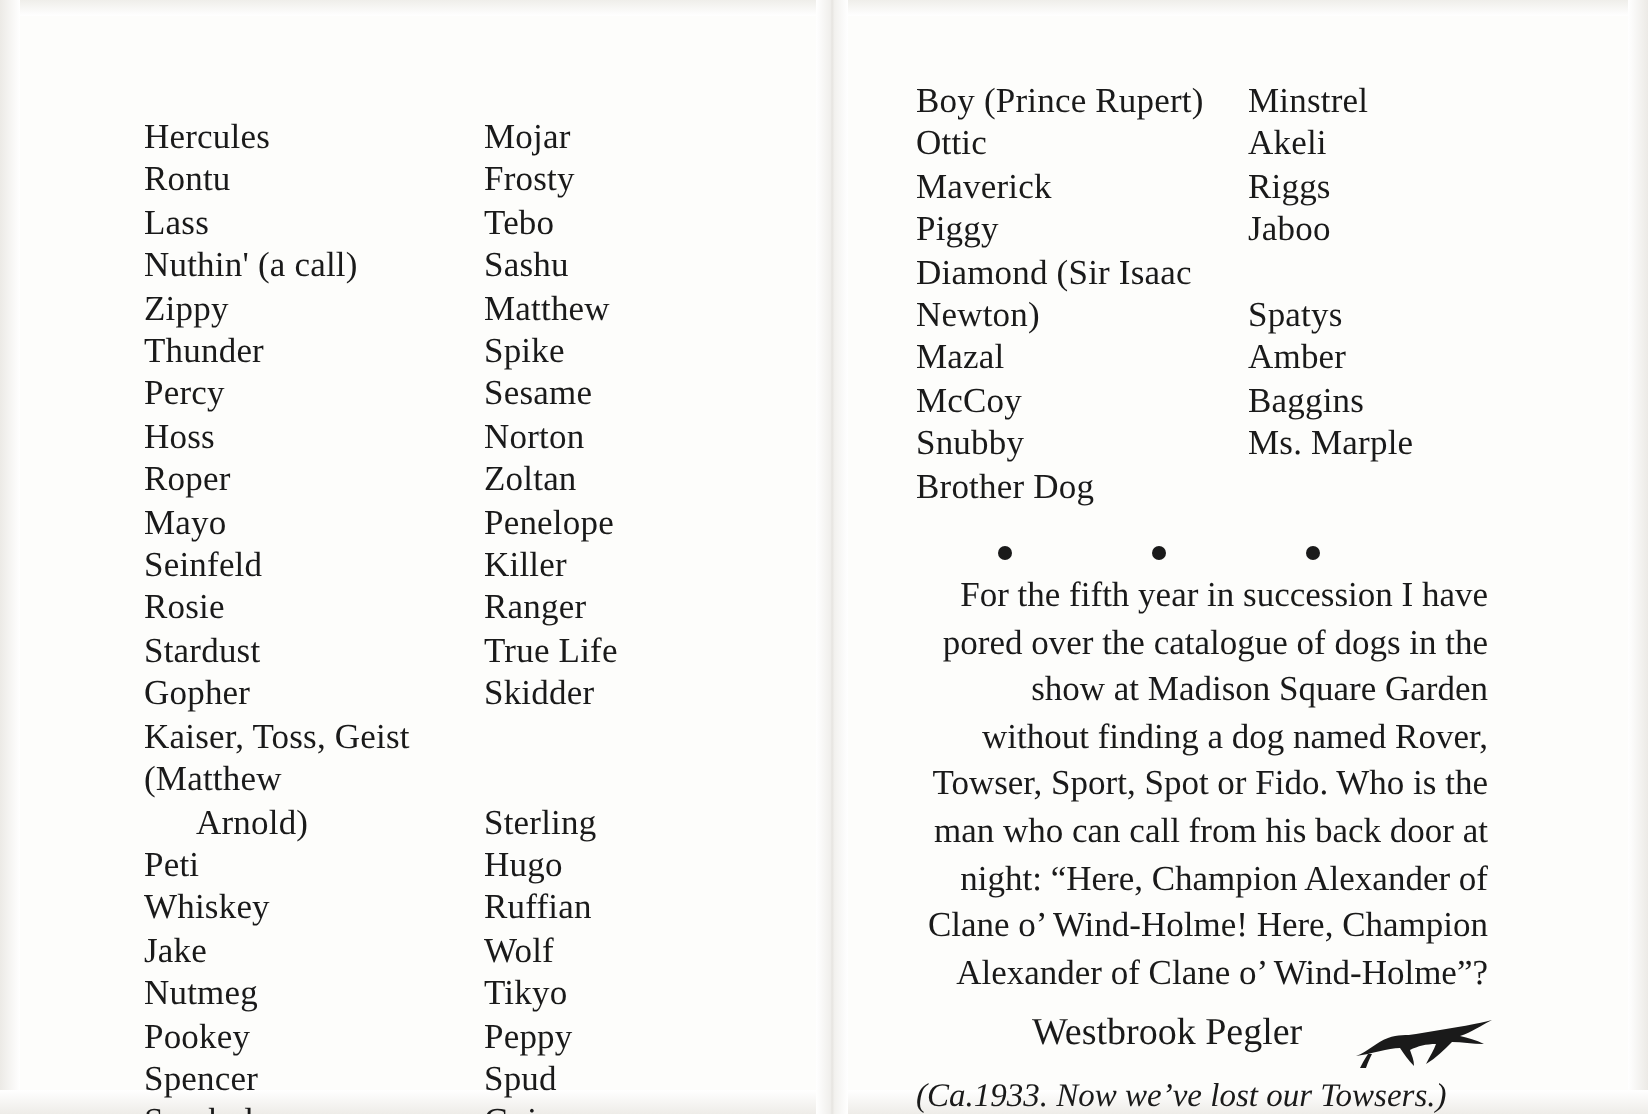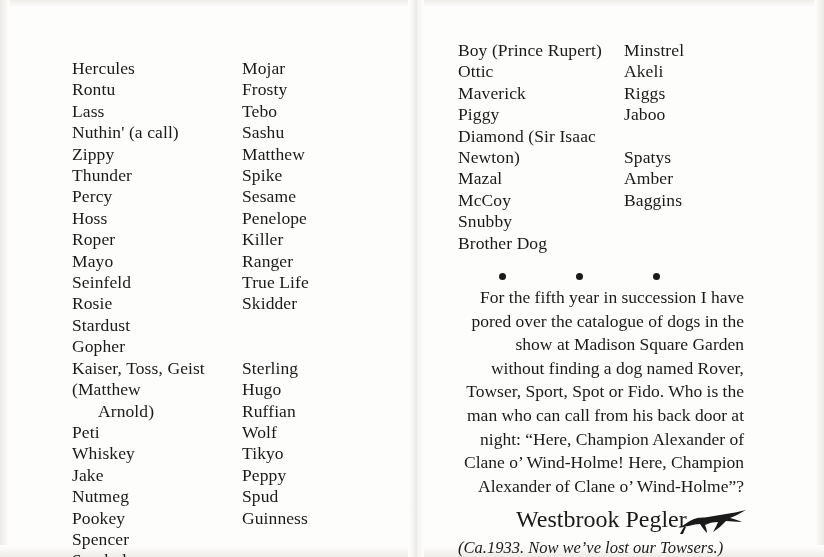--- a/index.html
+++ b/index.html
@@ -119,21 +119,21 @@
 
   .signature-row {
     position: relative;
     margin-top: 8px;
     height: 30px;
   }
   .signature {
     position: absolute;
     left: 58px;
     top: 0;
-    font-size: 24px;
+    font-size: 19px;
   }
   .dog-mark {
     position: absolute;
     left: 218px;
     top: 2px;
     width: 74px;
     height: 26px;
   }
   .caption {
     font-size: 16.5px;
@@ -181,20 +181,22 @@
 
       </div>
       <div class="col-b">
         <div class="name-line">Mojar</div>
         <div class="name-line">Frosty</div>
         <div class="name-line">Tebo</div>
         <div class="name-line">Sashu</div>
         <div class="name-line">Matthew</div>
         <div class="name-line">Spike</div>
         <div class="name-line">Sesame</div>
+        <div class="name-line">Norton</div>
+        <div class="name-line">Zoltan</div>
         <div class="name-line">Penelope</div>
         <div class="name-line">Killer</div>
         <div class="name-line">Ranger</div>
         <div class="name-line">True Life</div>
         <div class="name-line">Skidder</div>
         <div class="name-line blank">&nbsp;</div>
         <div class="name-line blank">&nbsp;</div>
         <div class="name-line">Sterling</div>
         <div class="name-line">Hugo</div>
         <div class="name-line">Ruffian</div>
@@ -223,20 +225,21 @@
       </div>
       <div class="rcol-b">
         <div class="name-line">Minstrel</div>
         <div class="name-line">Akeli</div>
         <div class="name-line">Riggs</div>
         <div class="name-line">Jaboo</div>
         <div class="name-line blank">&nbsp;</div>
         <div class="name-line">Spatys</div>
         <div class="name-line">Amber</div>
         <div class="name-line">Baggins</div>
+        <div class="name-line">Ms. Marple</div>
       </div>
     </div>
 
     <div class="dots">
       <span class="dot"></span>
       <span class="dot"></span>
       <span class="dot"></span>
     </div>
 
     <div class="body-text">

